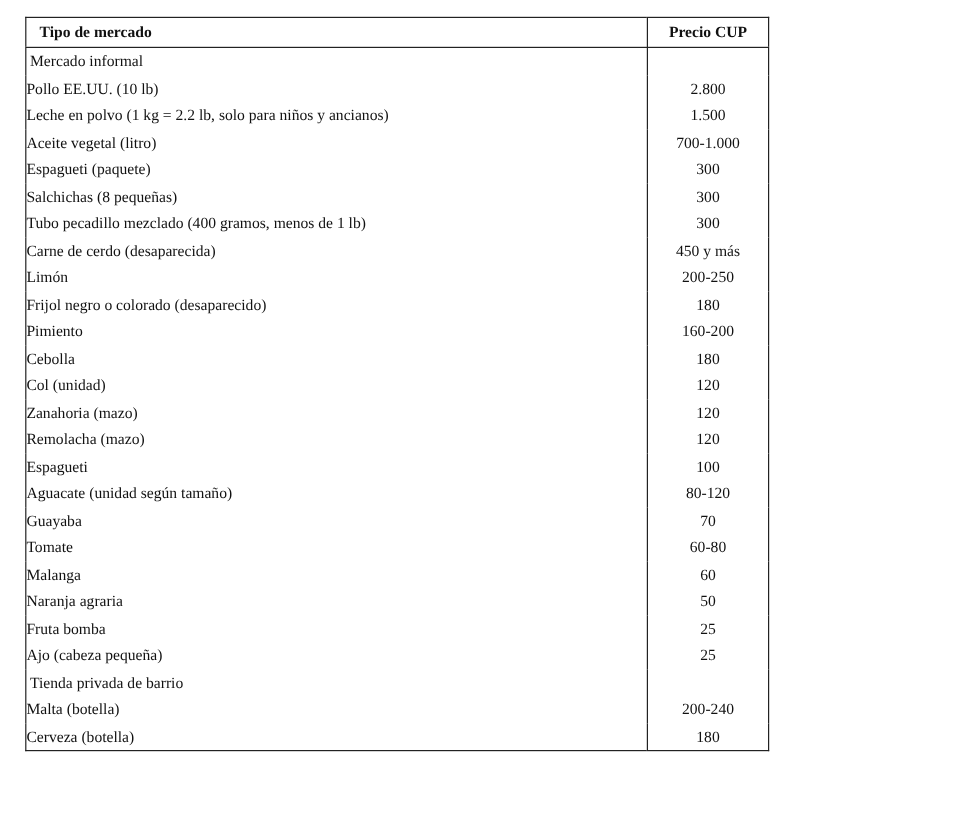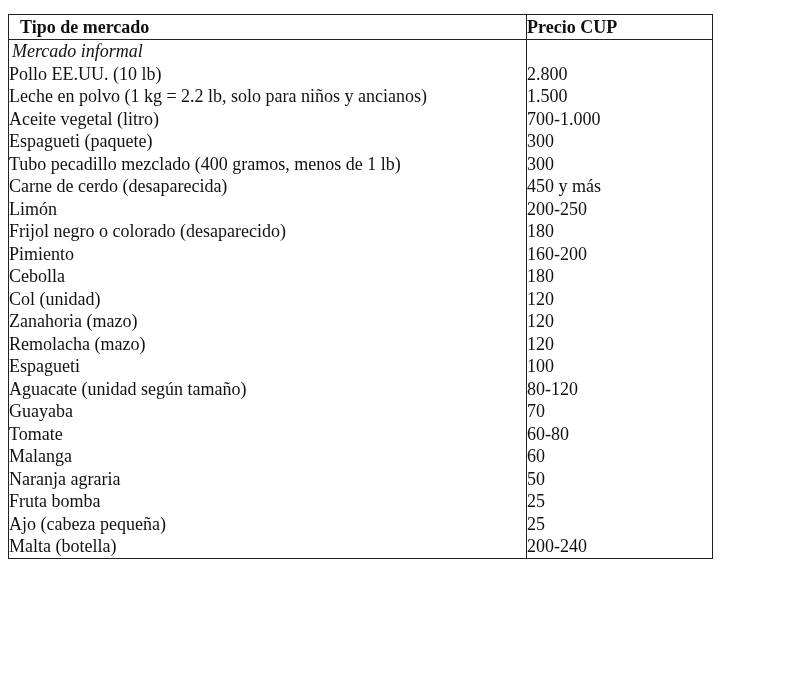--- a/index.html
+++ b/index.html
@@ -10,50 +10,49 @@
       height: 684px;
       overflow: hidden;
     }
     body {
       font-family: "Liberation Serif", "DejaVu Serif", serif;
       color: #111111;
       position: relative;
     }
     .price-table {
       position: absolute;
-      left: 8px;
+      left: 21px;
       top: 14px;
-      width: 705px;
+      width: 620px;
       border-collapse: collapse;
       border: 1.5px solid #222222;
-      font-size: 18px;
+      font-size: 13px;
     }
     .price-table th, .price-table td {
       padding: 0;
       height: 22.5px;
       line-height: 22.5px;
       vertical-align: middle;
     }
     .price-table thead th {
       font-weight: bold;
       height: 24px;
       line-height: 24px;
       border-bottom: 1px solid #222222;
     }
     .col-type {
       width: 506px;
       text-align: left;
       border-right: 1px solid #222222;
     }
     .col-price {
-      text-align: left;
+      text-align: center;
     }
     th.col-type { padding-left: 11px; }
     td.section-label {
-      font-style: italic;
       padding-left: 3px;
     }
     td.item-label {
     }
   </style>
 </head>
 <body>
 
 <table class="price-table">
   <thead>
@@ -75,20 +74,24 @@
     <tr>
       <td class="col-type item-label">Leche en polvo (1 kg = 2.2 lb, solo para niños y ancianos)</td>
       <td class="col-price">1.500</td>
     </tr>
     <tr>
       <td class="col-type item-label">Aceite vegetal (litro)</td>
       <td class="col-price">700-1.000</td>
     </tr>
     <tr>
       <td class="col-type item-label">Espagueti (paquete)</td>
+      <td class="col-price">300</td>
+    </tr>
+    <tr>
+      <td class="col-type item-label">Salchichas (8 pequeñas)</td>
       <td class="col-price">300</td>
     </tr>
     <tr>
       <td class="col-type item-label">Tubo pecadillo mezclado (400 gramos, menos de 1 lb)</td>
       <td class="col-price">300</td>
     </tr>
 
     <tr>
       <td class="col-type item-label">Carne de cerdo (desaparecida)</td>
       <td class="col-price">450 y más</td>
@@ -148,17 +151,25 @@
     <tr>
       <td class="col-type item-label">Fruta bomba</td>
       <td class="col-price">25</td>
     </tr>
     <tr>
       <td class="col-type item-label">Ajo (cabeza pequeña)</td>
       <td class="col-price">25</td>
     </tr>
 
     <tr>
+      <td class="col-type section-label">Tienda privada de barrio</td>
+      <td class="col-price"></td>
+    </tr>
+    <tr>
       <td class="col-type item-label">Malta (botella)</td>
       <td class="col-price">200-240</td>
+    </tr>
+    <tr>
+      <td class="col-type item-label">Cerveza (botella)</td>
+      <td class="col-price">180</td>
     </tr>
   </tbody>
 </table>
 
 </body></html>

